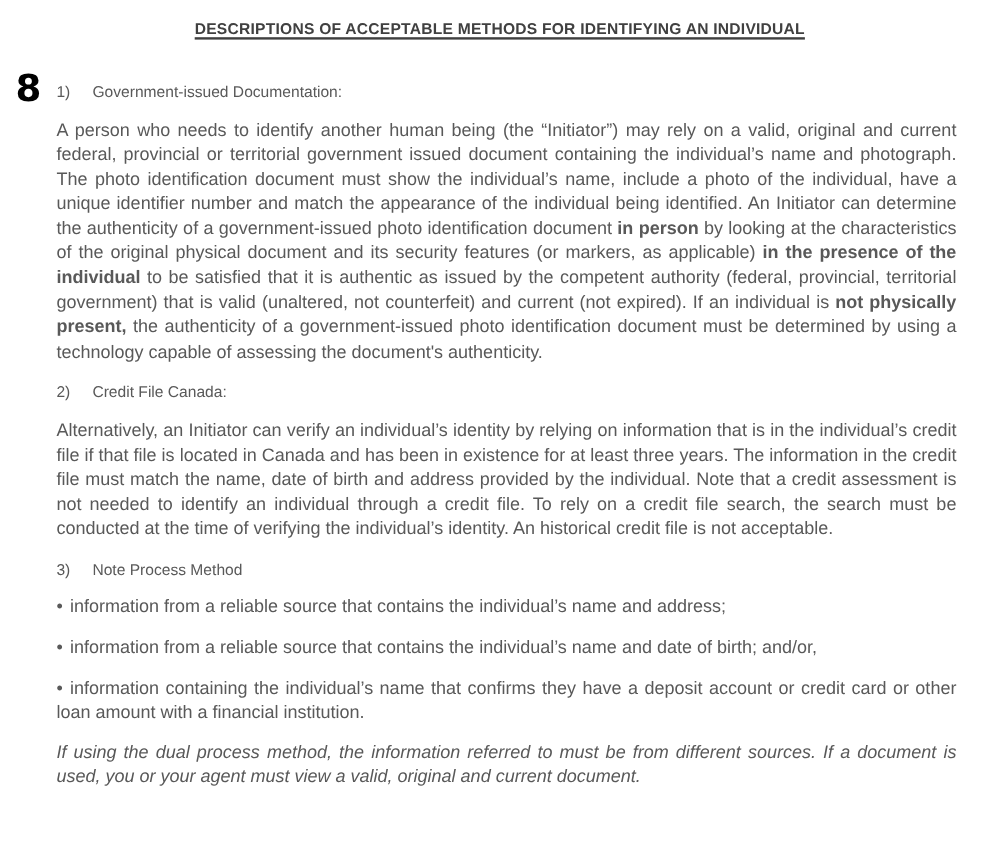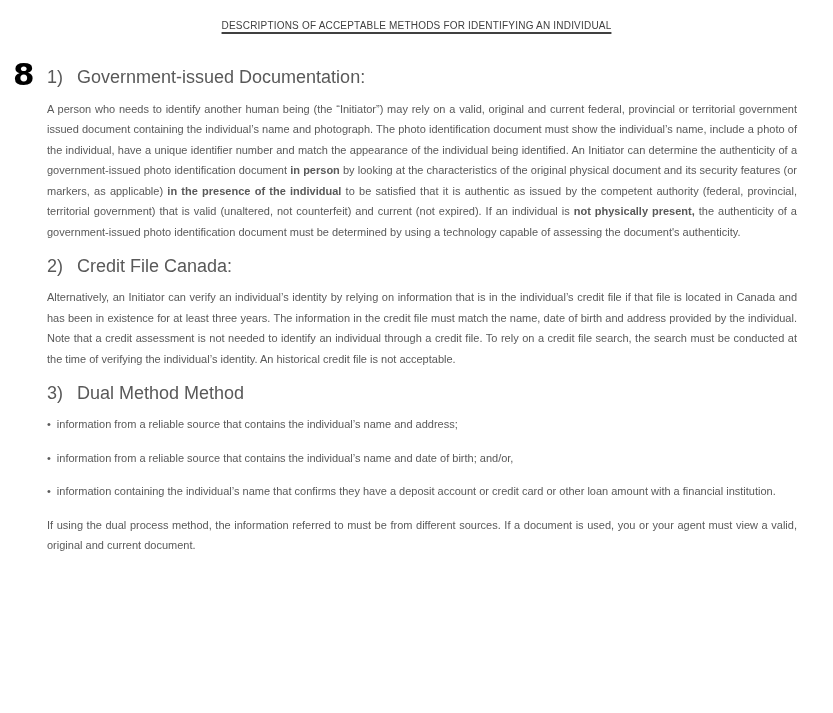--- a/index.html
+++ b/index.html
@@ -11,22 +11,22 @@
     font-family: "Liberation Sans", sans-serif;
     color: #595959;
     overflow: hidden;
     box-sizing: border-box;
   }
   .title-row {
     text-align: center;
     padding-top: 15px;
   }
   .doc-title {
-    font-size: 10px;
-    font-weight: 400;
+    font-size: 13px;
+    font-weight: 700;
     letter-spacing: 0.2px;
     color: #404040;
     text-decoration: underline;
     text-decoration-thickness: 1.5px;
     text-underline-offset: 3px;
     white-space: nowrap;
   }
   .margin-page-number {
     position: absolute;
     left: 13px;
@@ -37,38 +37,38 @@
     color: #000000;
     line-height: 1.2;
   }
   .content {
     position: absolute;
     left: 47px;
     right: 36px;
     top: 67px;
   }
   .sec-heading {
-    font-size: 18px;
+    font-size: 13px;
     line-height: 20.5px;
     color: #595959;
     margin: 0 0 11px 0;
     text-align: left;
   }
   .sec-heading .sec-num {
     display: inline-block;
     width: 30px;
   }
   p.para {
-    font-size: 11px;
+    font-size: 15px;
     line-height: 20.6px;
     text-align: justify;
     margin: 0 0 13px 0;
     color: #595959;
   }
-  p.para.last { margin-bottom: 16px; }
+  p.para.last { margin-bottom: 16px; font-style: italic; }
   .bullet-char { margin-right: 6px; }
   b.seg, .para span.bold { font-weight: 700; }
 </style>
 </head>
 <body>
 
 <div class="page">
 
   <div class="title-row">
     <span class="doc-title">DESCRIPTIONS OF ACCEPTABLE METHODS FOR IDENTIFYING AN INDIVIDUAL</span>
@@ -79,21 +79,21 @@
   <div class="content">
 
     <p class="sec-heading"><span class="sec-num">1)</span><span>Government-issued Documentation:</span></p>
 
     <p class="para"><span>A person who needs to identify another human being (the “Initiator”) may rely on a valid, original and current federal, provincial or territorial government issued document containing the individual’s name and photograph. The photo identification document must show the individual’s name, include a photo of the individual, have a unique identifier number and match the appearance of the individual being identified. An Initiator can determine the authenticity of a government-issued photo identification document </span><span class="bold">in person</span><span> by looking at the characteristics of the original physical document and its security features (or markers, as applicable) </span><span class="bold">in the presence of the individual</span><span> to be satisfied that it is authentic as issued by the competent authority (federal, provincial, territorial government) that is valid (unaltered, not counterfeit) and current (not expired). If an individual is </span><span class="bold">not physically present,</span><span> the authenticity of a government-issued photo identification document must be determined by using a technology capable of assessing the document's authenticity.</span></p>
 
     <p class="sec-heading"><span class="sec-num">2)</span><span>Credit File Canada:</span></p>
 
     <p class="para">Alternatively, an Initiator can verify an individual’s identity by relying on information that is in the individual’s credit file if that file is located in Canada and has been in existence for at least three years. The information in the credit file must match the name, date of birth and address provided by the individual. Note that a credit assessment is not needed to identify an individual through a credit file. To rely on a credit file search, the search must be conducted at the time of verifying the individual’s identity. An historical credit file is not acceptable.</p>
 
-    <p class="sec-heading"><span class="sec-num">3)</span><span>Dual Method Method</span></p>
+    <p class="sec-heading"><span class="sec-num">3)</span><span>Note Process Method</span></p>
 
 
     <p class="para"><span class="bullet-char">•</span><span>information from a reliable source that contains the individual’s name and address;</span></p>
 
     <p class="para"><span class="bullet-char">•</span><span>information from a reliable source that contains the individual’s name and date of birth; and/or,</span></p>
 
     <p class="para"><span class="bullet-char">•</span><span>information containing the individual’s name that confirms they have a deposit account or credit card or other loan amount with a financial institution.</span></p>
 
     <p class="para last">If using the dual process method, the information referred to must be from different sources. If a document is used, you or your agent must view a valid, original and current document.</p>
 

